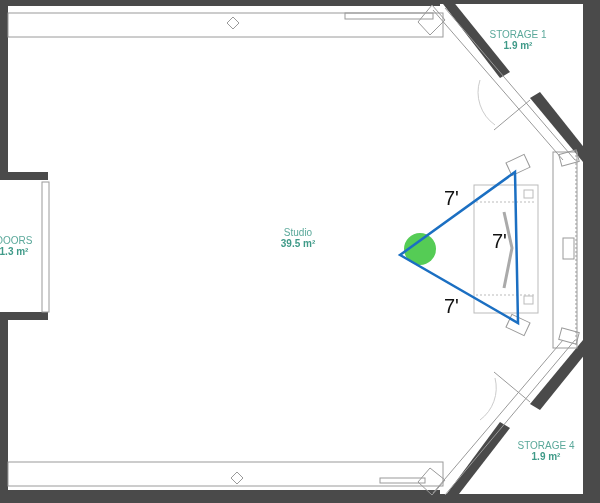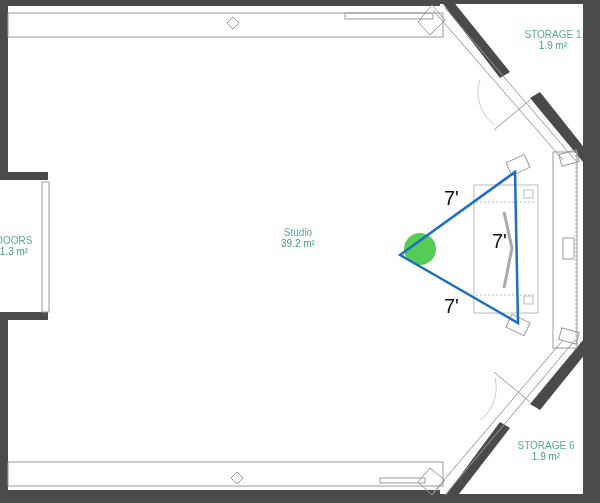--- a/index.html
+++ b/index.html
@@ -1,20 +1,20 @@
 <!DOCTYPE html>
 <html><head>
 <meta charset="utf-8">
 <style>
   html, body { margin:0; padding:0; background:#ffffff; }
   body { width:600px; height:503px; overflow:hidden; position:relative; font-family:"Liberation Sans", sans-serif; }
   #plan { position:absolute; left:0; top:0; width:600px; height:503px; }
   .label { position:absolute; text-align:center; color:#5aa89a; font-family:"Liberation Sans", sans-serif; line-height:1.05; }
   .label .name { font-size:10px; display:block; }
-  .label .area { font-size:10px; font-weight:normal; display:block; color:#3f9a88; }
+  .label .area { font-size:10px; font-weight:bold; display:block; color:#3f9a88; }
   .dim { position:absolute; font-family:"Liberation Sans", sans-serif; font-size:20px; color:#111; }
 </style>
 </head>
 <body>
 
 <svg id="plan" viewBox="0 0 600 503" xmlns="http://www.w3.org/2000/svg">
 
   <g fill="#4a4a4a">
     <rect x="0" y="0" width="440" height="6"></rect>
     <rect x="0" y="0" width="8" height="172"></rect>
@@ -76,28 +76,28 @@
     <rect x="524" y="296" width="9" height="8"></rect>
     <polyline points="504,212 512,248 504,288" stroke="#aaaaaa" stroke-width="3"></polyline>
   </g>
 
   <circle cx="420" cy="249" r="16" fill="#55cc55"></circle>
   <polygon points="400,255 515,172 518,323" fill="none" stroke="#1b6fc2" stroke-width="2.5"></polygon>
 </svg>
 
 <div class="label" style="left:270px; top:228px; width:56px;">
   <span class="name">Studio</span>
-  <span class="area">39.2 m²</span>
+  <span class="area">39.5 m²</span>
 </div>
-<div class="label" style="left:515px; top:30px; width:76px;">
+<div class="label" style="left:480px; top:30px; width:76px;">
   <span class="name">STORAGE 1</span>
   <span class="area">1.9 m²</span>
 </div>
 <div class="label" style="left:508px; top:441px; width:76px;">
-  <span class="name">STORAGE 6</span>
+  <span class="name">STORAGE 4</span>
   <span class="area">1.9 m²</span>
 </div>
 <div class="label" style="left:-16px; top:236px; width:60px;">
   <span class="name">DOORS</span>
   <span class="area">1.3 m²</span>
 </div>
 
 <div class="dim" style="left:444px; top:187px;">7'</div>
 <div class="dim" style="left:492px; top:230px;">7'</div>
 <div class="dim" style="left:444px; top:295px;">7'</div>

